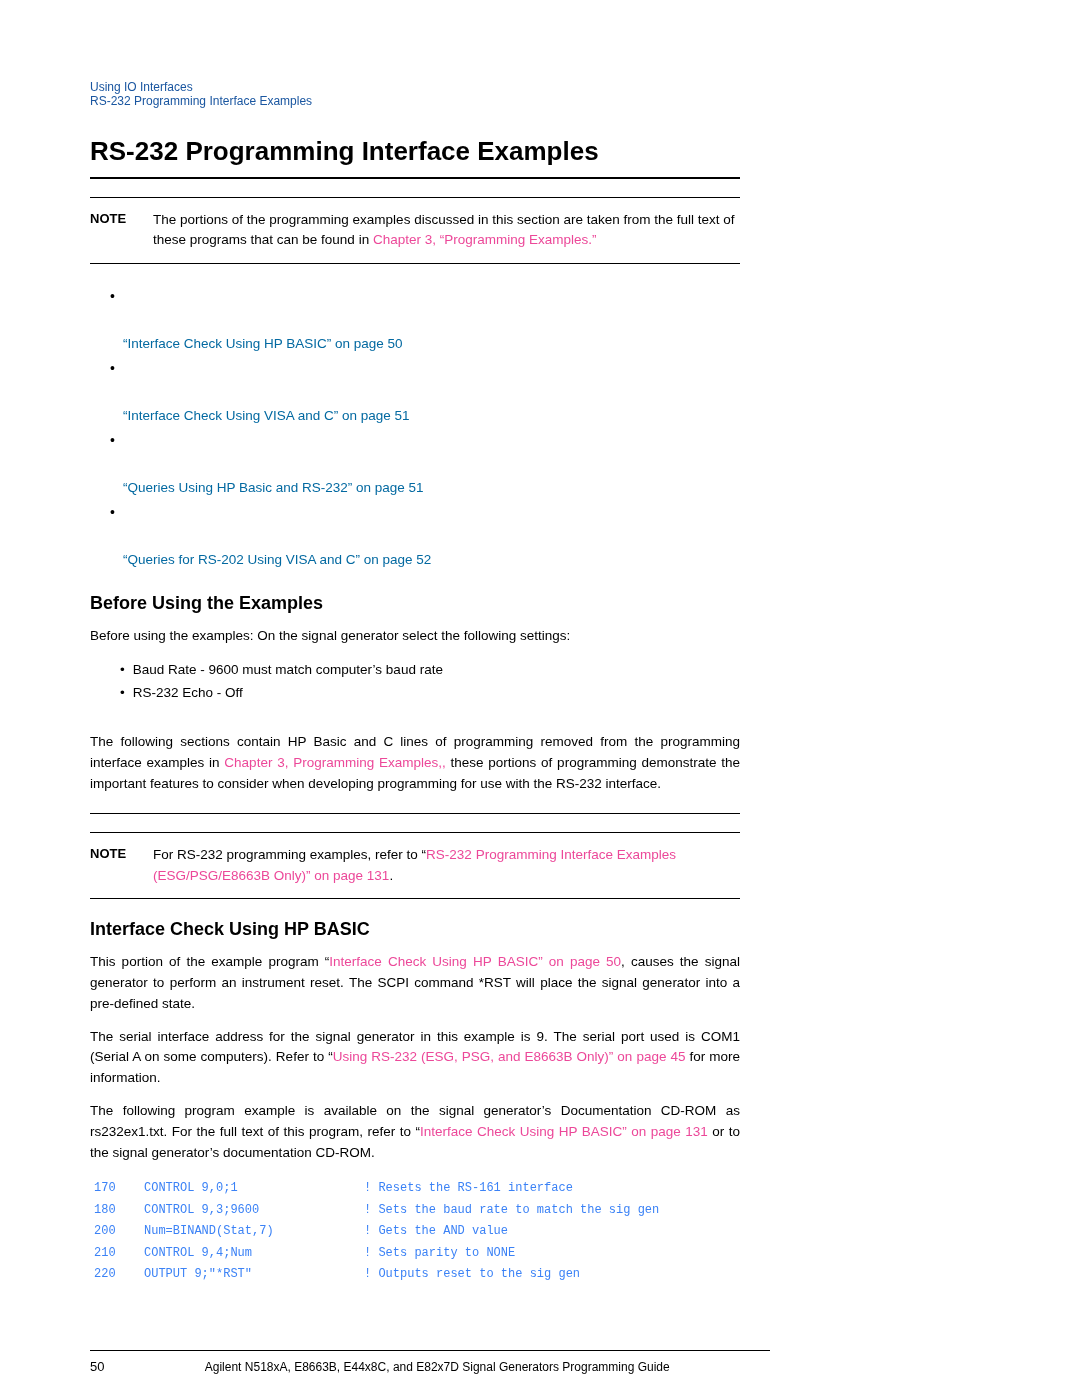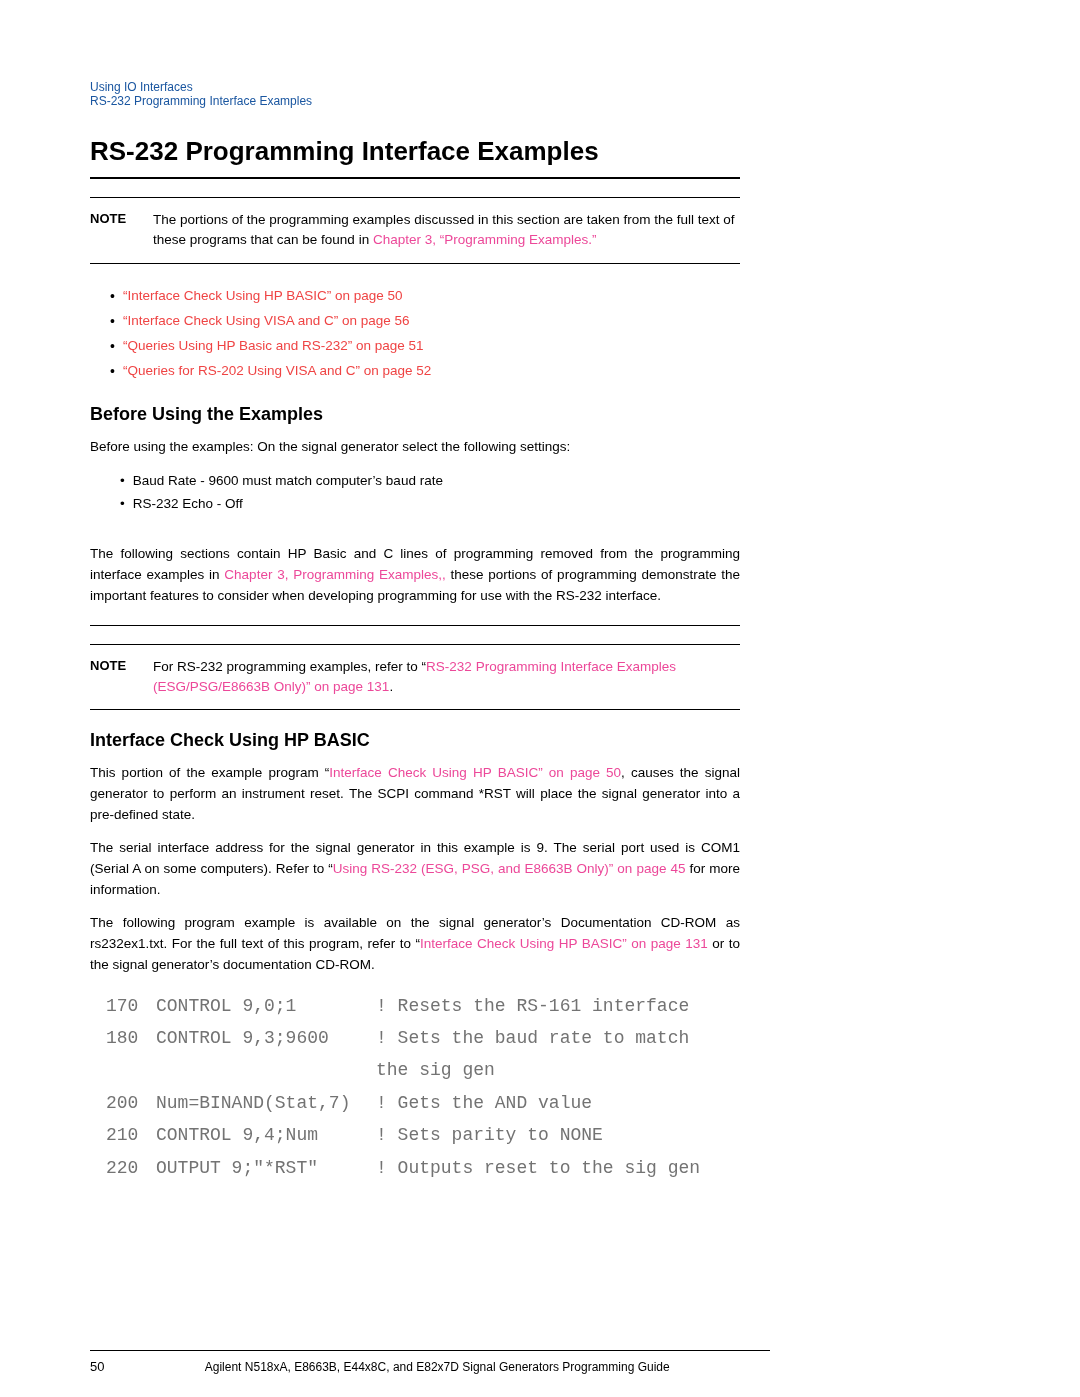--- a/index.html
+++ b/index.html
@@ -77,22 +77,23 @@
       align-items: flex-start;
       gap: 8px;
     }
     .bullet-list li::before {
       content: "•";
       color: #000000;
       font-size: 14px;
       line-height: 1.8;
     }
     .bullet-list li a {
-      color: #ef4444;
+      color: #0369a1;
       text-decoration: none;
+      margin-top: 48px;
     }
     h2.section-title {
       font-family: Arial, sans-serif;
       font-size: 18px;
       font-weight: bold;
       color: #000000;
       margin: 18px 0 12px 0;
     }
     .body-text {
       font-family: Arial, sans-serif;
@@ -117,24 +118,24 @@
       content: "•";
       color: #000000;
     }
     .divider {
       border: none;
       border-top: 1.5px solid #000000;
       margin: 18px 0;
     }
     .code-block {
       font-family: "Courier New", Courier, monospace;
-      font-size: 18px;
+      font-size: 12px;
       line-height: 1.8;
-      margin: 14px 16px;
-      color: #737373;
+      margin: 14px 4px;
+      color: #3b82f6;
     }
     .code-block .code-row {
       display: flex;
       gap: 0;
     }
     .code-line-num {
       min-width: 50px;
       font-family: "Courier New", Courier, monospace;
     }
     .code-cmd {
@@ -189,21 +190,21 @@
     <div class="note-content">
       <span>The portions of the programming examples discussed in this section are taken from the full text of these programs that can be found in </span><a href="#" class="link-blue">Chapter 3, “Programming Examples.”</a>
     </div>
   </div>
 
   <ul class="bullet-list">
     <li>
         <a href="#">“Interface Check Using HP BASIC” on page 50</a>
       </li>
     <li>
-        <a href="#">“Interface Check Using VISA and C” on page 56</a>
+        <a href="#">“Interface Check Using VISA and C” on page 51</a>
       </li>
     <li>
         <a href="#">“Queries Using HP Basic and RS-232” on page 51</a>
       </li>
     <li>
         <a href="#">“Queries for RS-202 Using VISA and C” on page 52</a>
       </li>
   </ul>
 
   <h2 class="section-title">Before Using the Examples</h2>

